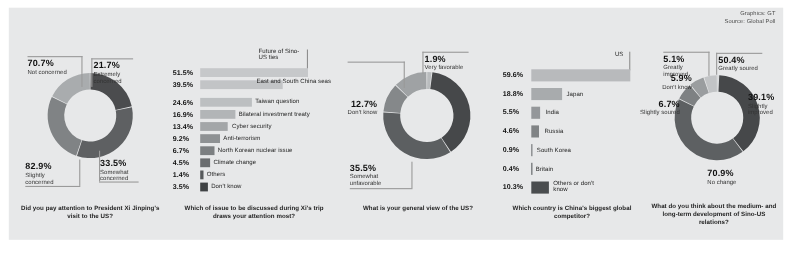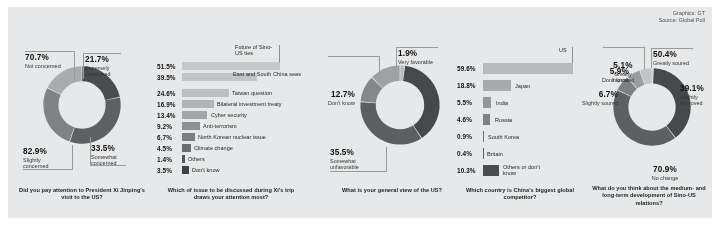--- a/index.html
+++ b/index.html
@@ -35,21 +35,21 @@
   .callout{position:absolute;}
   .callout .pct{
     font-size:8.2px;font-weight:bold;color:#111;letter-spacing:.15px;
     white-space:nowrap;line-height:9.5px;
   }
   .callout .lbl{
     font-size:5.4px;color:#333;line-height:6.4px;white-space:nowrap;
     letter-spacing:.05px;
   }
   .callout.r{text-align:right;}
-  .callout.c{text-align:center;margin-top:12px;}
+  .callout.c{text-align:left;}
   .rule{position:absolute;background:#9a9a9a;}
   .rule.h{height:1px;}
   .rule.v{width:1px;}
   
   .bar-row{position:absolute;}
   .bar-val{
     position:absolute;right:0;top:0;
     font-size:6.4px;font-weight:bold;color:#111;letter-spacing:.1px;
     white-space:nowrap;
   }
@@ -177,21 +177,21 @@
 
     <div class="bar-row" style="left:0;top:159px;width:150px;height:8px;">
       <div class="bar-val" style="left:2px;right:auto;top:1px;">3.5%</div>
       <div class="bar-rect" style="left: 27px; top: 0px; width: 6.66019px; height: 8px; background: rgb(63, 66, 68);"></div>
       <div class="bar-lbl" style="left:37px;top:1px;">Don't know</div>
     </div>
 
     <div class="caption" style="left:8px;top:180px;width:136px;">Which of issue to be discussed during Xi's trip draws your attention most?</div>
   </div>
 
-  <div class="panel" style="left:309px;width:150px;">
+  <div class="panel" style="left:297px;width:150px;">
 
     <div class="donut" style="left:39px;top:54px;">
       <svg width="88" height="88" viewBox="0 0 100 100">
 
         <path fill="#b9bcbe" d="M50.47123028523105,5.002467378551955 A45,45 0 0,1 54.891201993538324,5.266610422879793 L52.98906788494009,22.662928591759872 A27.5,27.5 0 0,0 50.287974063196756,22.501507842448415 Z"></path>
 
         <path fill="#46484a" d="M55.826954699443114,5.378854800323225 A45,45 0 0,1 74.98106601854813,87.42921773931349 L65.26620701133497,72.87341084069158 A27.5,27.5 0 0,0 53.560916760770795,22.731522377975303 Z"></path>
 
         <path fill="#5c5f61" d="M74.191728864152,87.94417286703394 A45,45 0 0,1 5.114044423441506,46.79828296390549 L22.569693814325365,48.043395144608915 A27.5,27.5 0 0,0 64.78383430587067,73.18810564096519 Z"></path>
 

